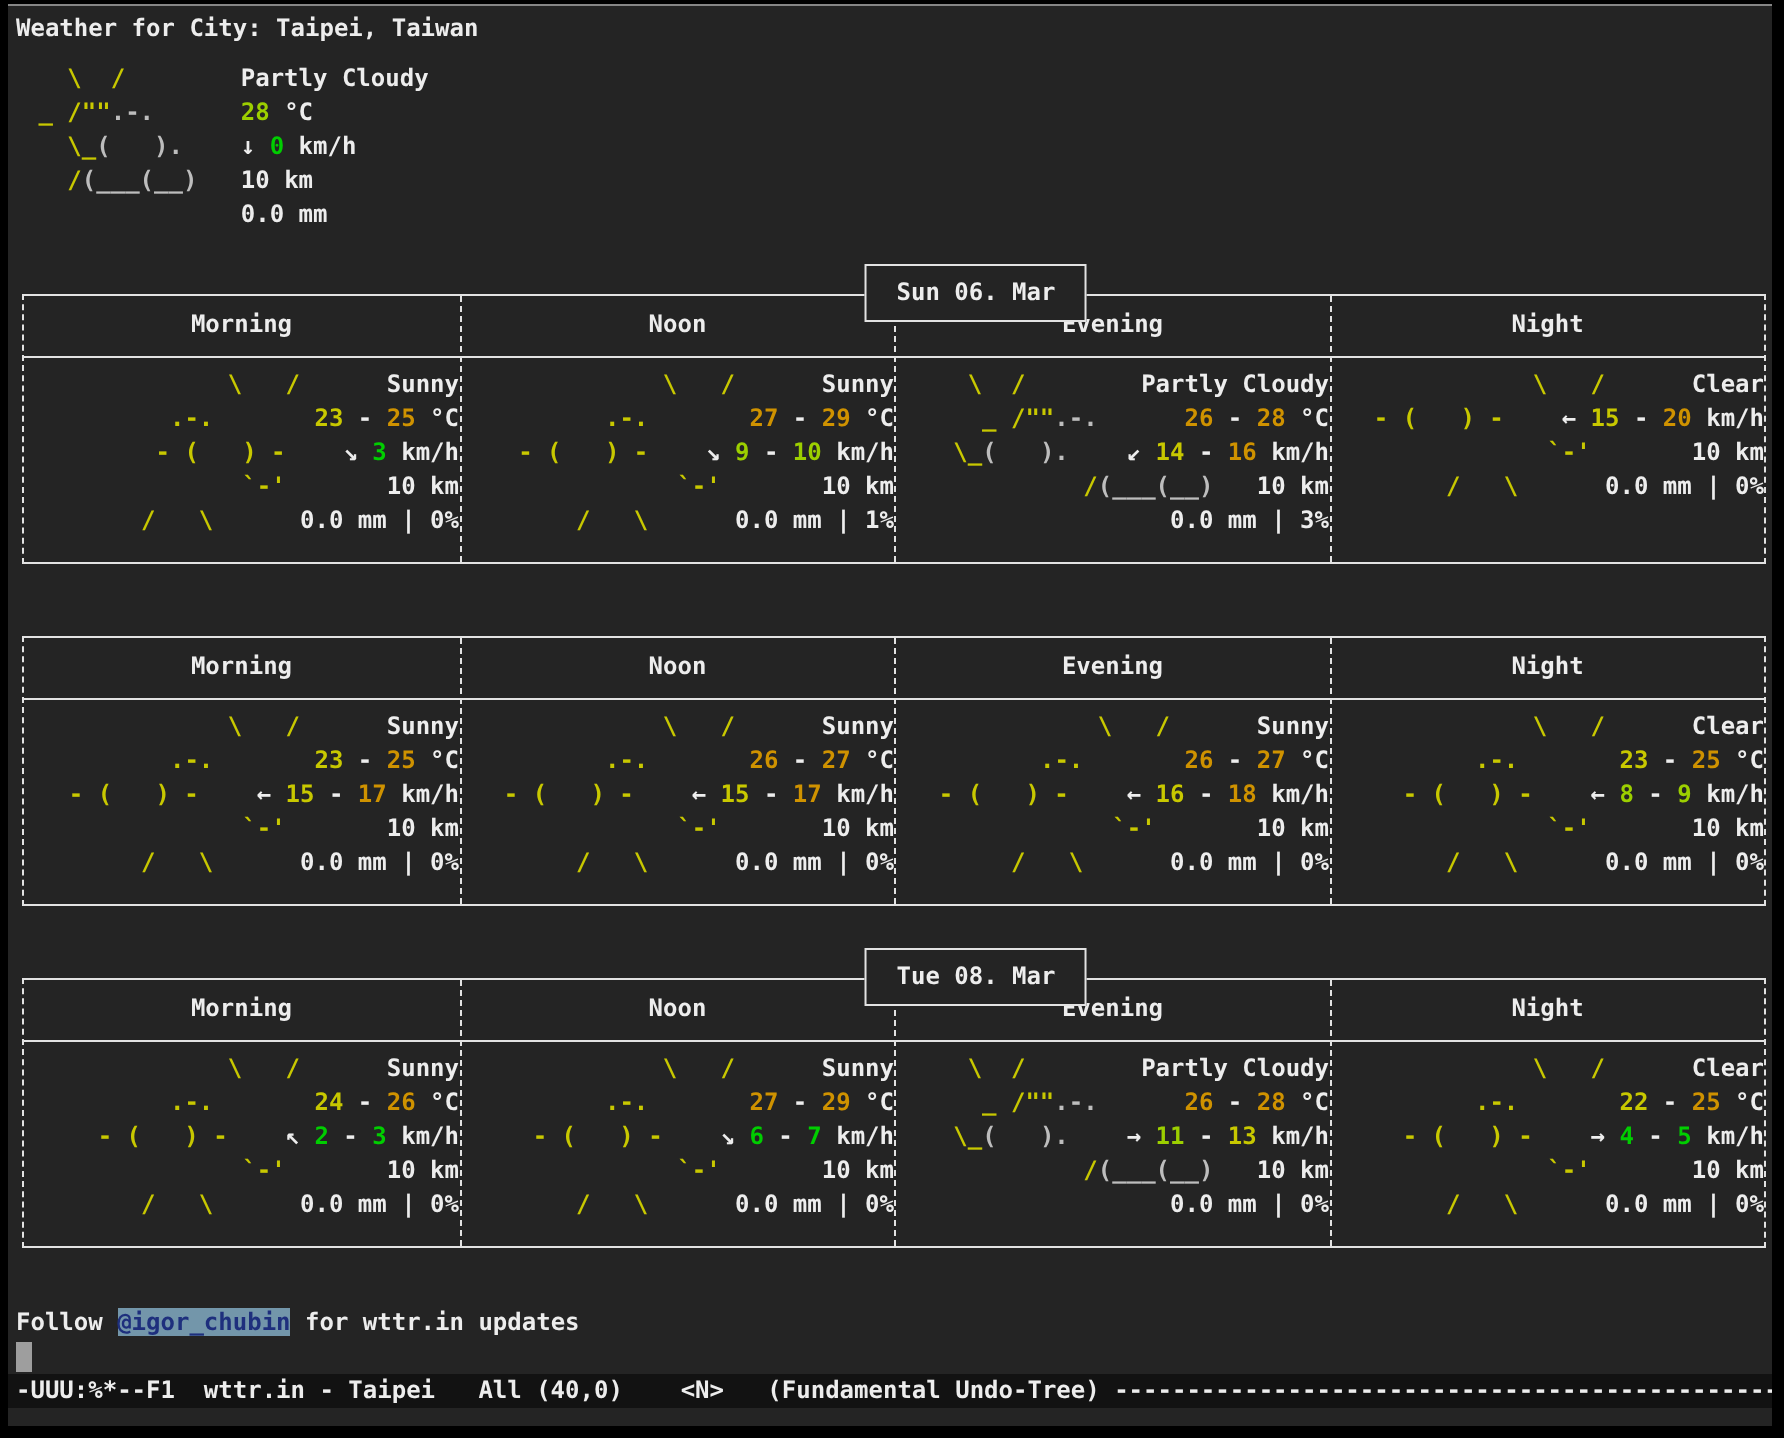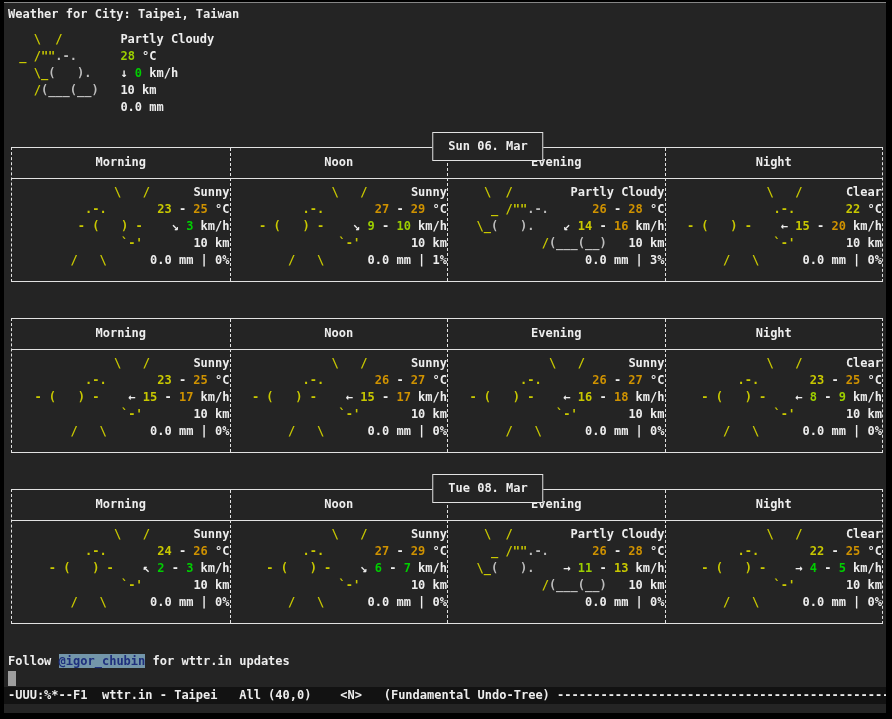--- a/index.html
+++ b/index.html
@@ -72,21 +72,20 @@
                 <div class="wline"><span><span class="c-y"> _ /""</span><span class="c-cl">.-.</span></span><span>      </span><span class="c-a">26</span><span class="c-w"> - </span><span class="c-a">28</span><span class="c-w"> °C</span></div>
                 <div class="wline"><span><span class="c-y">   \_</span><span class="c-cl">(   ).</span></span><span>    </span><span class="c-w">↙ </span><span class="c-y">14</span><span class="c-w"> - </span><span class="c-a">16</span><span class="c-w"> km/h</span></div>
                 <div class="wline"><span><span class="c-y">   /</span><span class="c-cl">(___(__)</span></span><span>   </span><span class="c-w">10 km</span></div>
                 <div class="wline"><span></span><span>               </span><span class="c-w">0.0 mm | 3%</span></div>
               </div>
             </div>
             <div class="cell">
               <div class="cell-head">Night</div>
               <div class="cell-body">
                 <div class="wline"><span><span class="c-y">    \   /</span></span><span>      </span><span class="c-w">Clear</span></div>
-                <div class="wline"><span><span class="c-y">     .-.</span></span><span>       </span><span class="c-y">22</span><span class="c-w"> °C</span></div>
                 <div class="wline"><span><span class="c-y">  - (   ) -</span></span><span>    </span><span class="c-w">← </span><span class="c-y">15</span><span class="c-w"> - </span><span class="c-a">20</span><span class="c-w"> km/h</span></div>
                 <div class="wline"><span><span class="c-y">     `-'</span></span><span>       </span><span class="c-w">10 km</span></div>
                 <div class="wline"><span><span class="c-y">    /   \</span></span><span>      </span><span class="c-w">0.0 mm | 0%</span></div>
               </div>
             </div>
           </div>
         </div>
         <div class="day">
           <div class="grid">
             <div class="cell">

